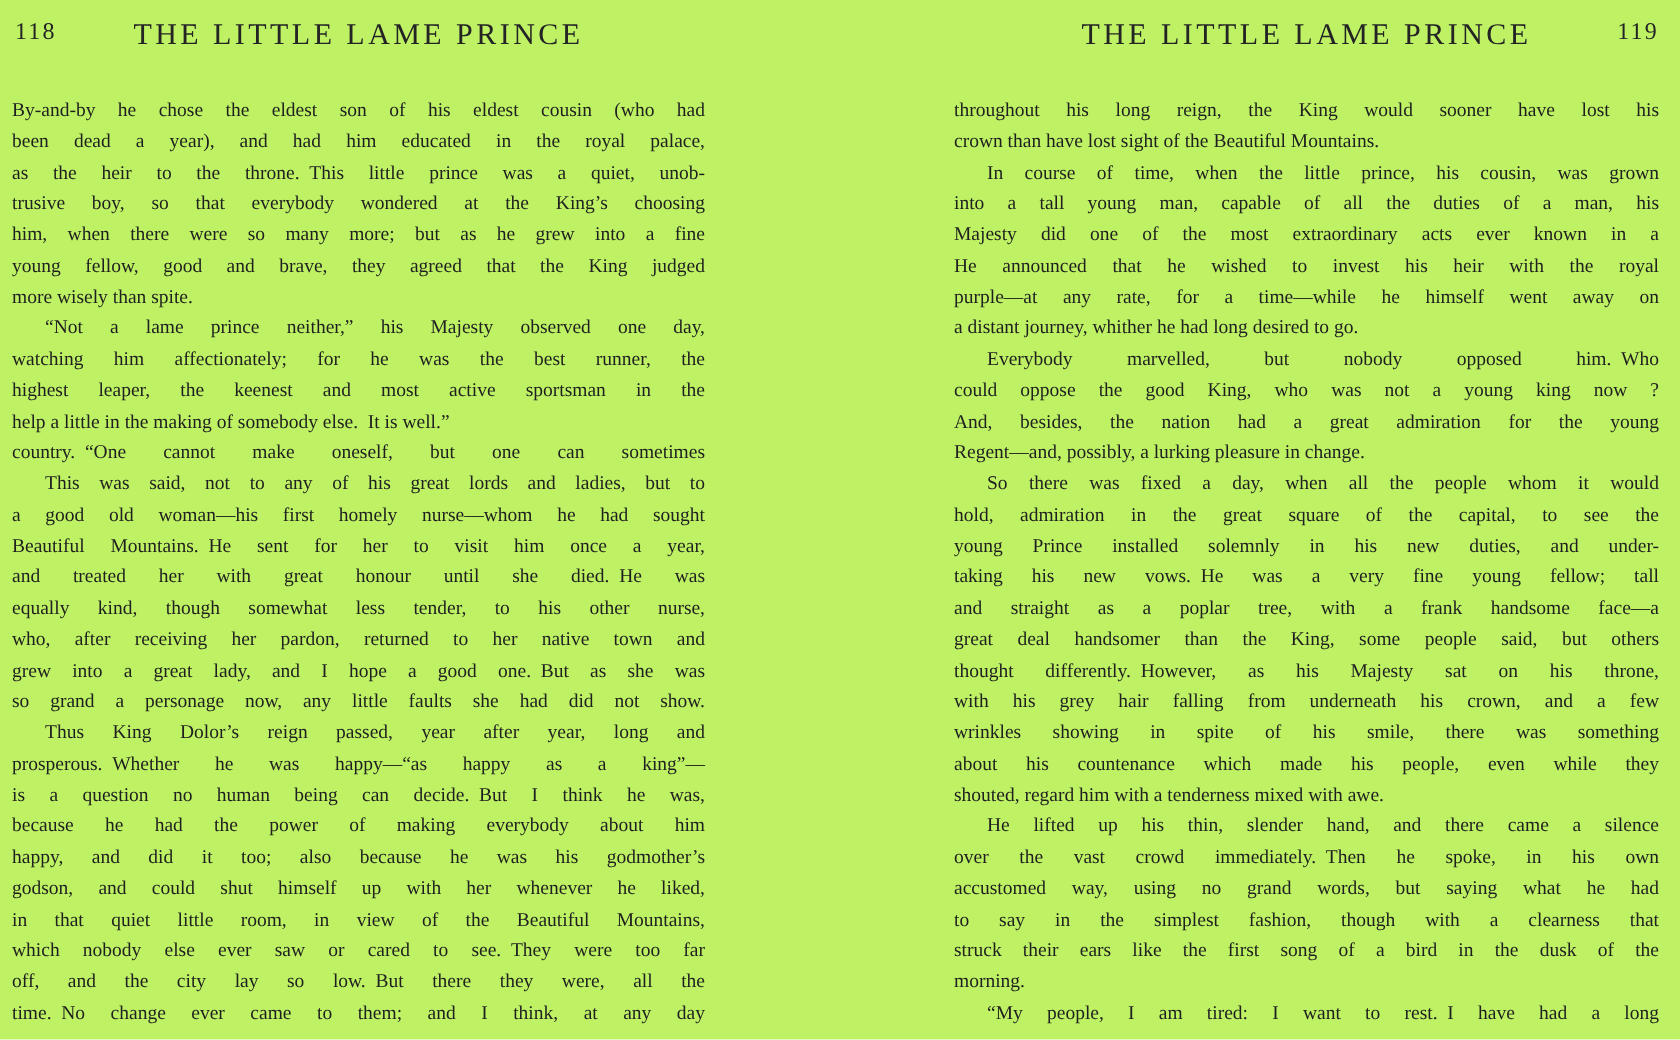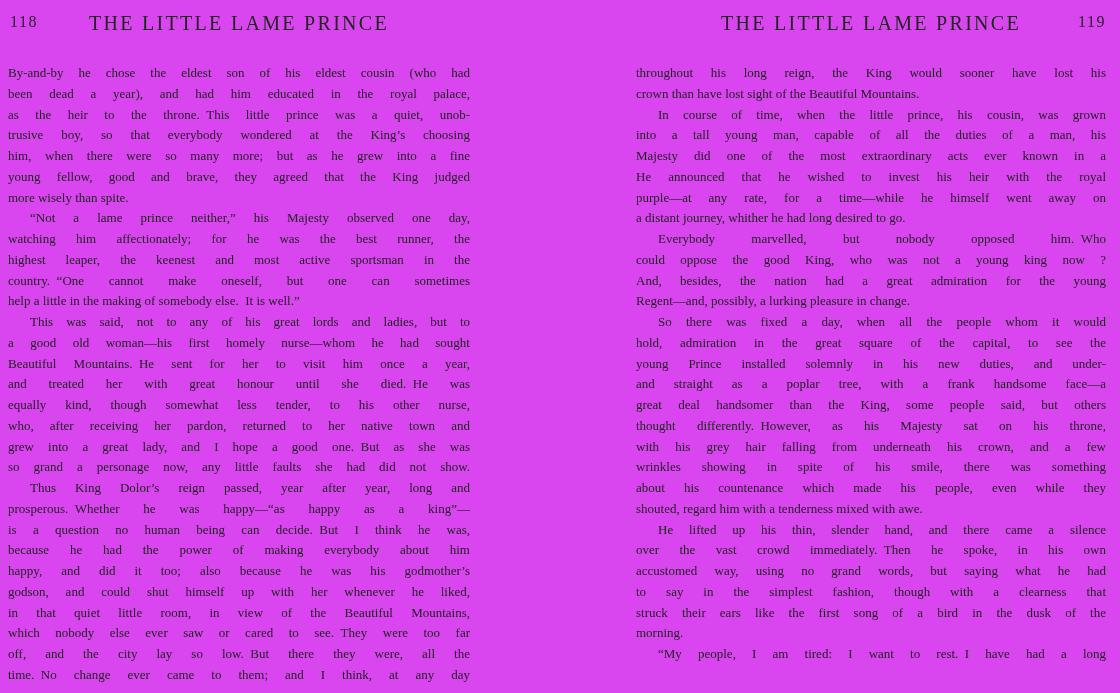--- a/index.html
+++ b/index.html
@@ -4,21 +4,21 @@
 <style>
   html, body {
     margin: 0;
     padding: 0;
     background: #ffffff;
   }
   .spread {
     position: relative;
     width: 1120px;
     height: 693px;
-    background: #d946ef;
+    background: #bef264;
     font-family: "Liberation Serif", "DejaVu Serif", serif;
     color: #1f1f1f;
     overflow: hidden;
   }
   .page {
     position: absolute;
     top: 12px;
   }
   .page-left {
     left: 8px;
@@ -85,22 +85,22 @@
         <div class="line">By-and-by he chose the eldest son of his eldest cousin (who had</div>
         <div class="line">been dead a year), and had him educated in the royal palace,</div>
         <div class="line">as the heir to the throne. This little prince was a quiet, unob-</div>
         <div class="line">trusive boy, so that everybody wondered at the King’s choosing</div>
         <div class="line">him, when there were so many more; but as he grew into a fine</div>
         <div class="line">young fellow, good and brave, they agreed that the King judged</div>
         <div class="line short">more wisely than spite.</div>
         <div class="line indent">“Not a lame prince neither,” his Majesty observed one day,</div>
         <div class="line">watching him affectionately; for he was the best runner, the</div>
         <div class="line">highest leaper, the keenest and most active sportsman in the</div>
+        <div class="line short">help a little in the making of somebody else. It is well.”</div>
         <div class="line">country. “One cannot make oneself, but one can sometimes</div>
-        <div class="line short">help a little in the making of somebody else. It is well.”</div>
         <div class="line indent">This was said, not to any of his great lords and ladies, but to</div>
         <div class="line">a good old woman—his first homely nurse—whom he had sought</div>
         <div class="line">Beautiful Mountains. He sent for her to visit him once a year,</div>
         <div class="line">and treated her with great honour until she died. He was</div>
         <div class="line">equally kind, though somewhat less tender, to his other nurse,</div>
         <div class="line">who, after receiving her pardon, returned to her native town and</div>
         <div class="line">grew into a great lady, and I hope a good one. But as she was</div>
         <div class="line">so grand a personage now, any little faults she had did not show.</div>
         <div class="line indent">Thus King Dolor’s reign passed, year after year, long and</div>
         <div class="line">prosperous. Whether he was happy—“as happy as a king”—</div>
@@ -129,20 +129,21 @@
         <div class="line">He announced that he wished to invest his heir with the royal</div>
         <div class="line">purple—at any rate, for a time—while he himself went away on</div>
         <div class="line short">a distant journey, whither he had long desired to go.</div>
         <div class="line indent">Everybody marvelled, but nobody opposed him. Who</div>
         <div class="line">could oppose the good King, who was not a young king now ?</div>
         <div class="line">And, besides, the nation had a great admiration for the young</div>
         <div class="line short">Regent—and, possibly, a lurking pleasure in change.</div>
         <div class="line indent">So there was fixed a day, when all the people whom it would</div>
         <div class="line">hold, admiration in the great square of the capital, to see the</div>
         <div class="line">young Prince installed solemnly in his new duties, and under-</div>
+        <div class="line">taking his new vows. He was a very fine young fellow; tall</div>
         <div class="line">and straight as a poplar tree, with a frank handsome face—a</div>
         <div class="line">great deal handsomer than the King, some people said, but others</div>
         <div class="line">thought differently. However, as his Majesty sat on his throne,</div>
         <div class="line">with his grey hair falling from underneath his crown, and a few</div>
         <div class="line">wrinkles showing in spite of his smile, there was something</div>
         <div class="line">about his countenance which made his people, even while they</div>
         <div class="line short">shouted, regard him with a tenderness mixed with awe.</div>
         <div class="line indent">He lifted up his thin, slender hand, and there came a silence</div>
         <div class="line">over the vast crowd immediately. Then he spoke, in his own</div>
         <div class="line">accustomed way, using no grand words, but saying what he had</div>

